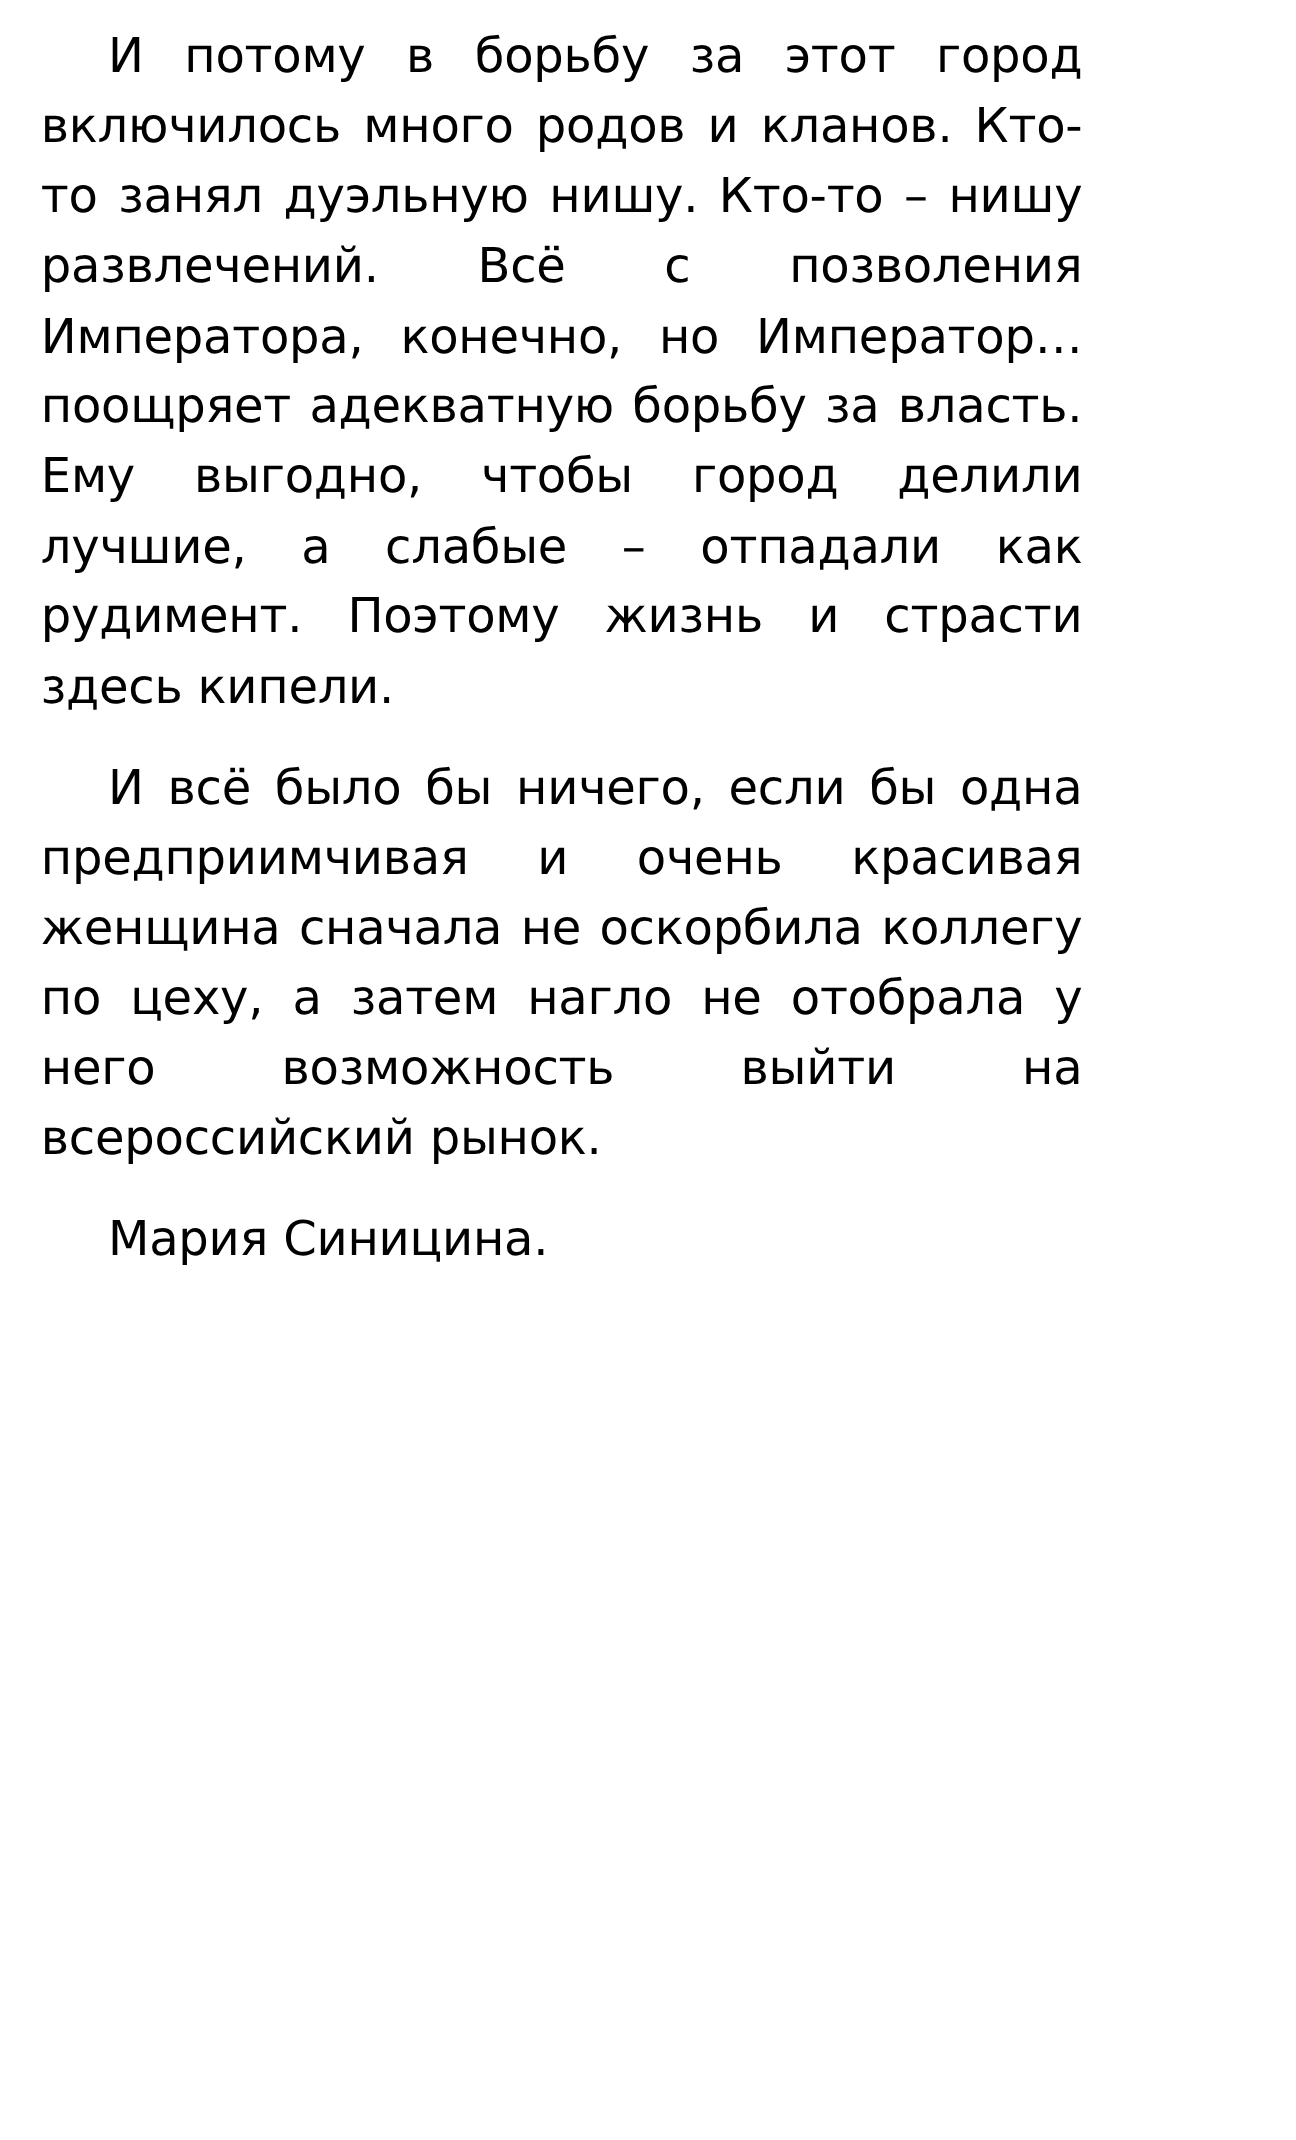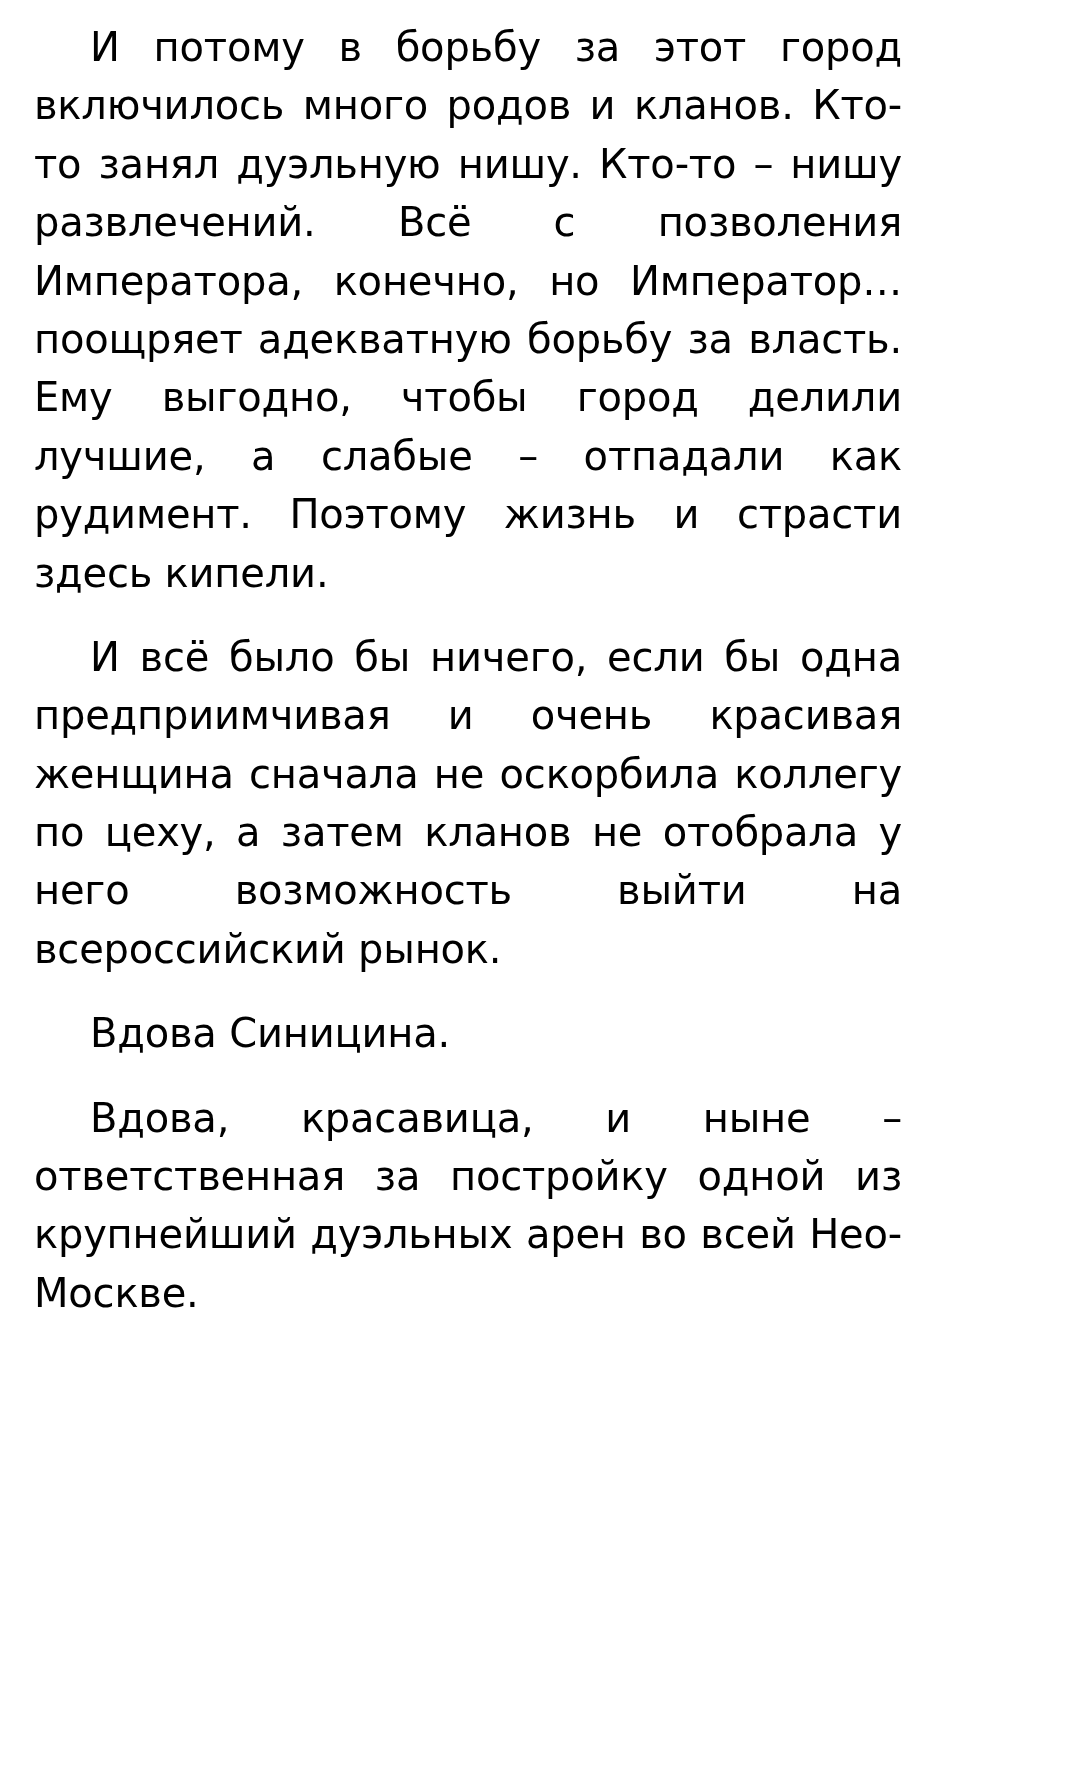--- a/index.html
+++ b/index.html
@@ -35,16 +35,15 @@
   .para:last-child {
     margin-bottom: 0;
   }
   
 </style>
 </head>
 <body>
 
 <div class="page">
   <p class="para">И потому в борьбу за этот город включилось много родов и кланов. Кто-то занял дуэльную нишу. Кто-то – нишу развлечений. Всё с позволения Императора, конечно, но Император… поощряет адекватную борьбу за власть. Ему выгодно, чтобы город делили лучшие, а слабые – отпадали как рудимент. Поэтому жизнь и страсти здесь кипели.</p>
-  <p class="para">И всё было бы ничего, если бы одна предприимчивая и очень красивая женщина сначала не оскорбила коллегу по цеху, а затем кланов не отобрала у него возможность выйти на всероссийский рынок.</p>
-  <p class="para">Вдова Синицина.</p>
-  <p class="para">Вдова, красавица, и ныне – ответственная за постройку одной из крупнейший дуэльных арен во всей Нео-Москве.</p>
+  <p class="para">И всё было бы ничего, если бы одна предприимчивая и очень красивая женщина сначала не оскорбила коллегу по цеху, а затем нагло не отобрала у него возможность выйти на всероссийский рынок.</p>
+  <p class="para">Мария Синицина.</p>
 </div>
 
 </body></html>

